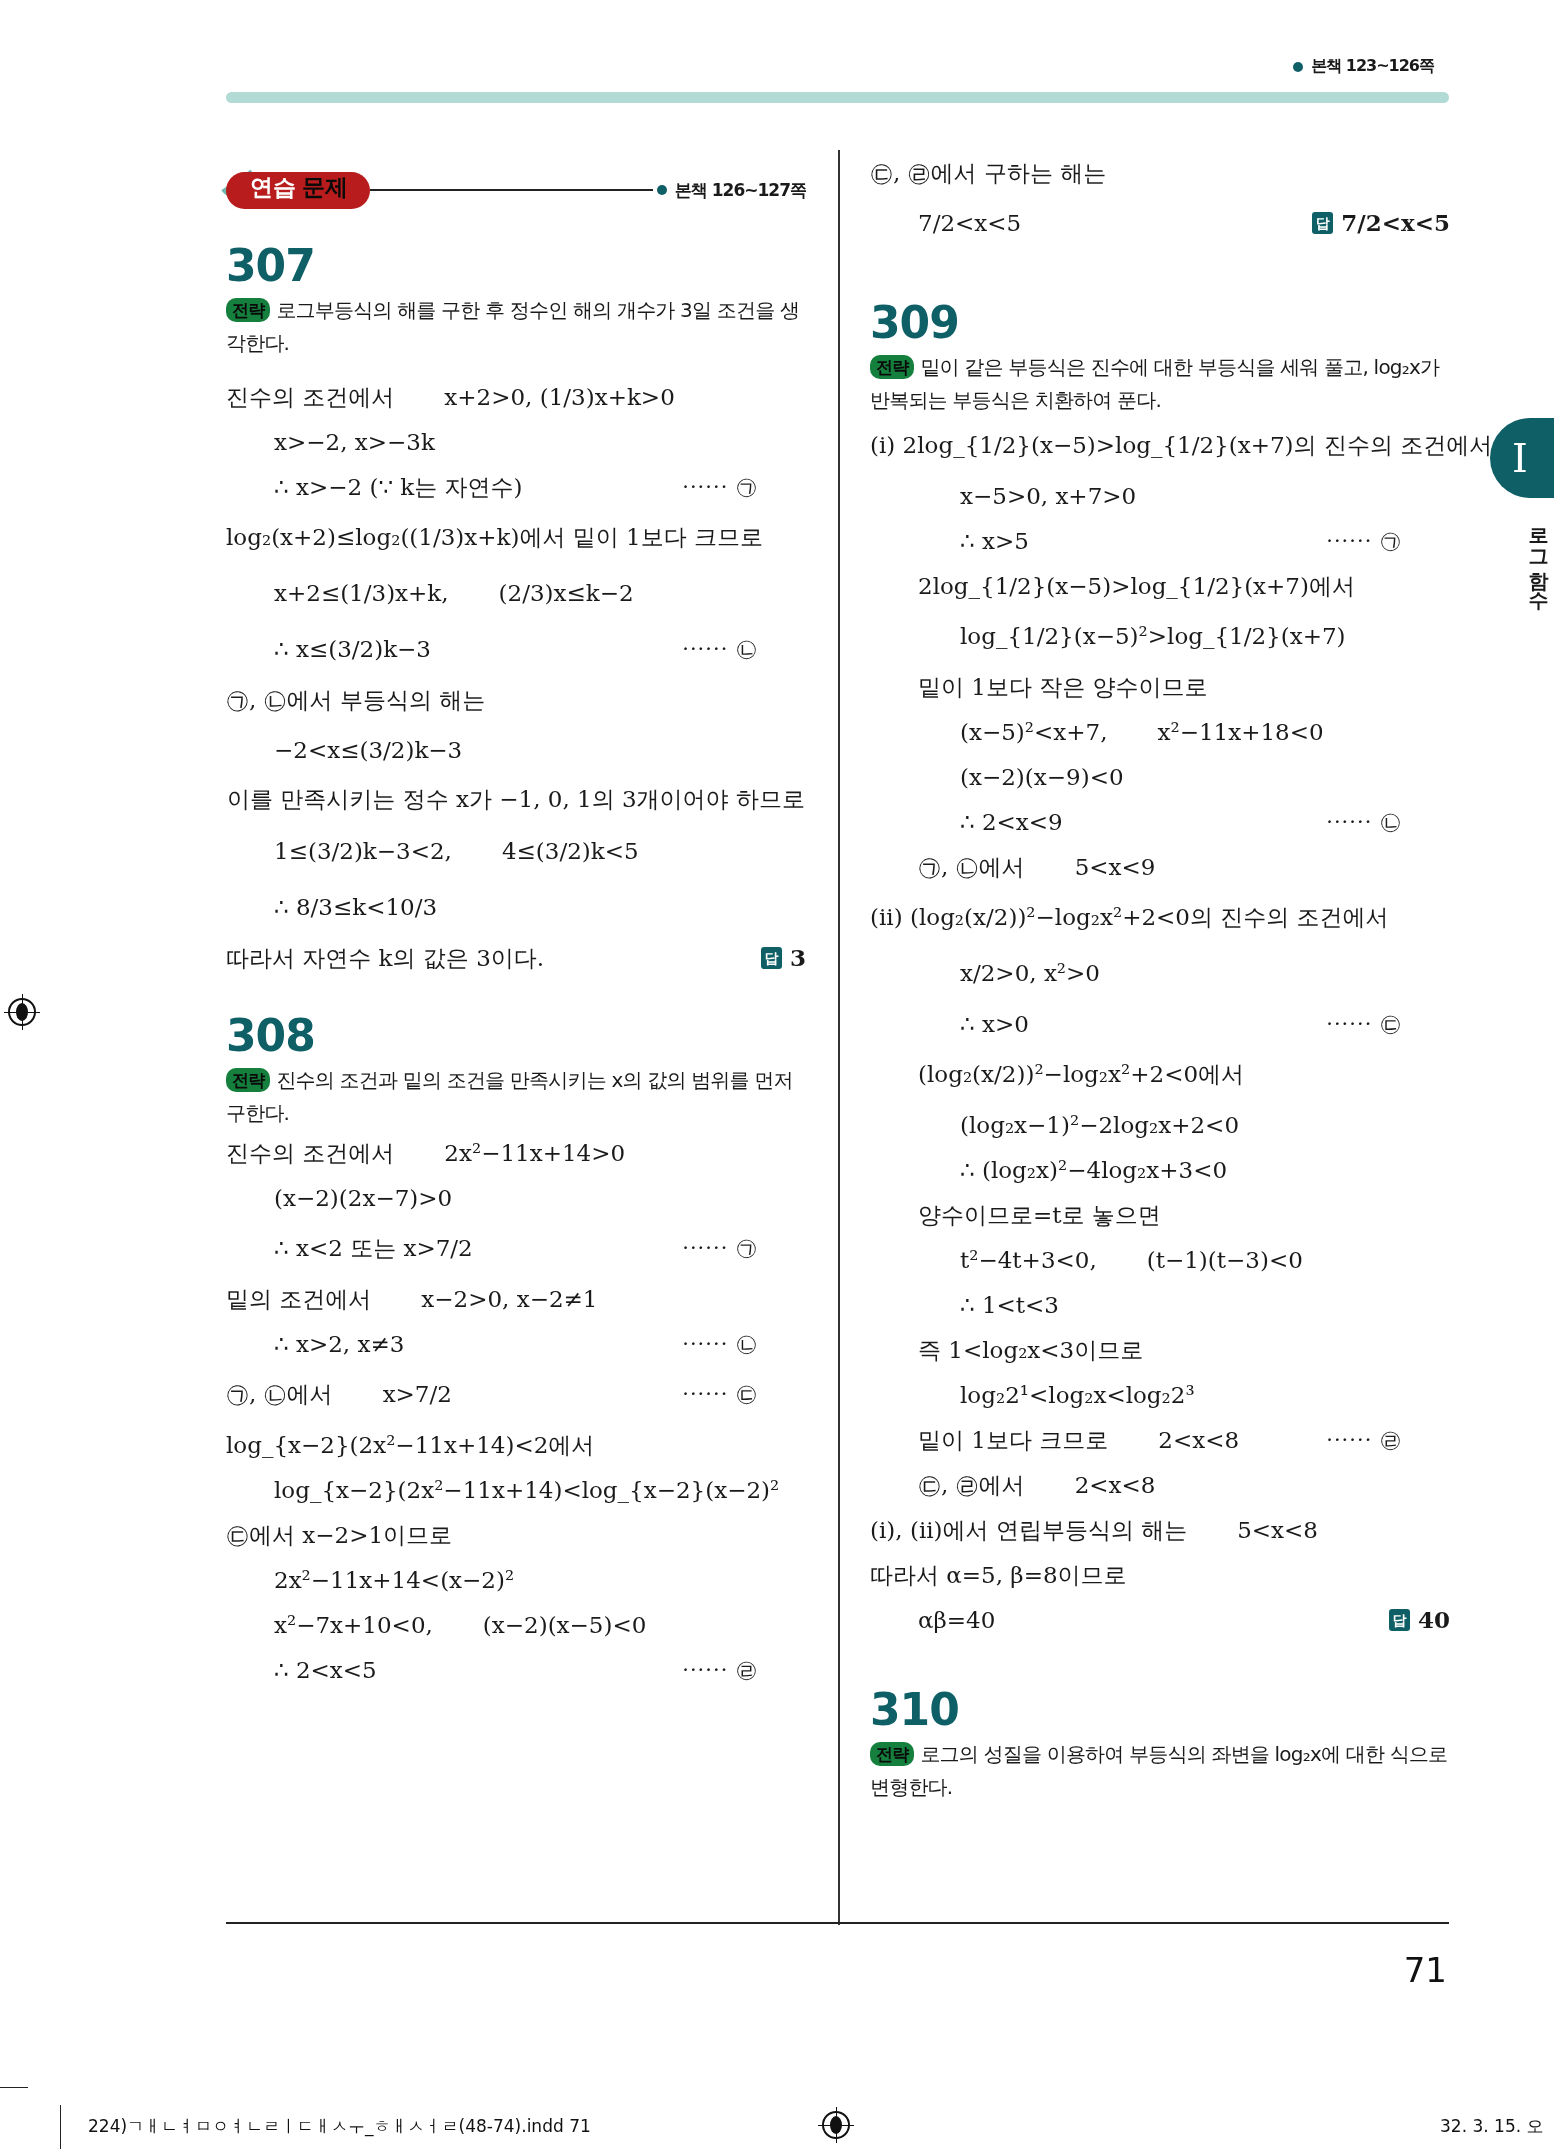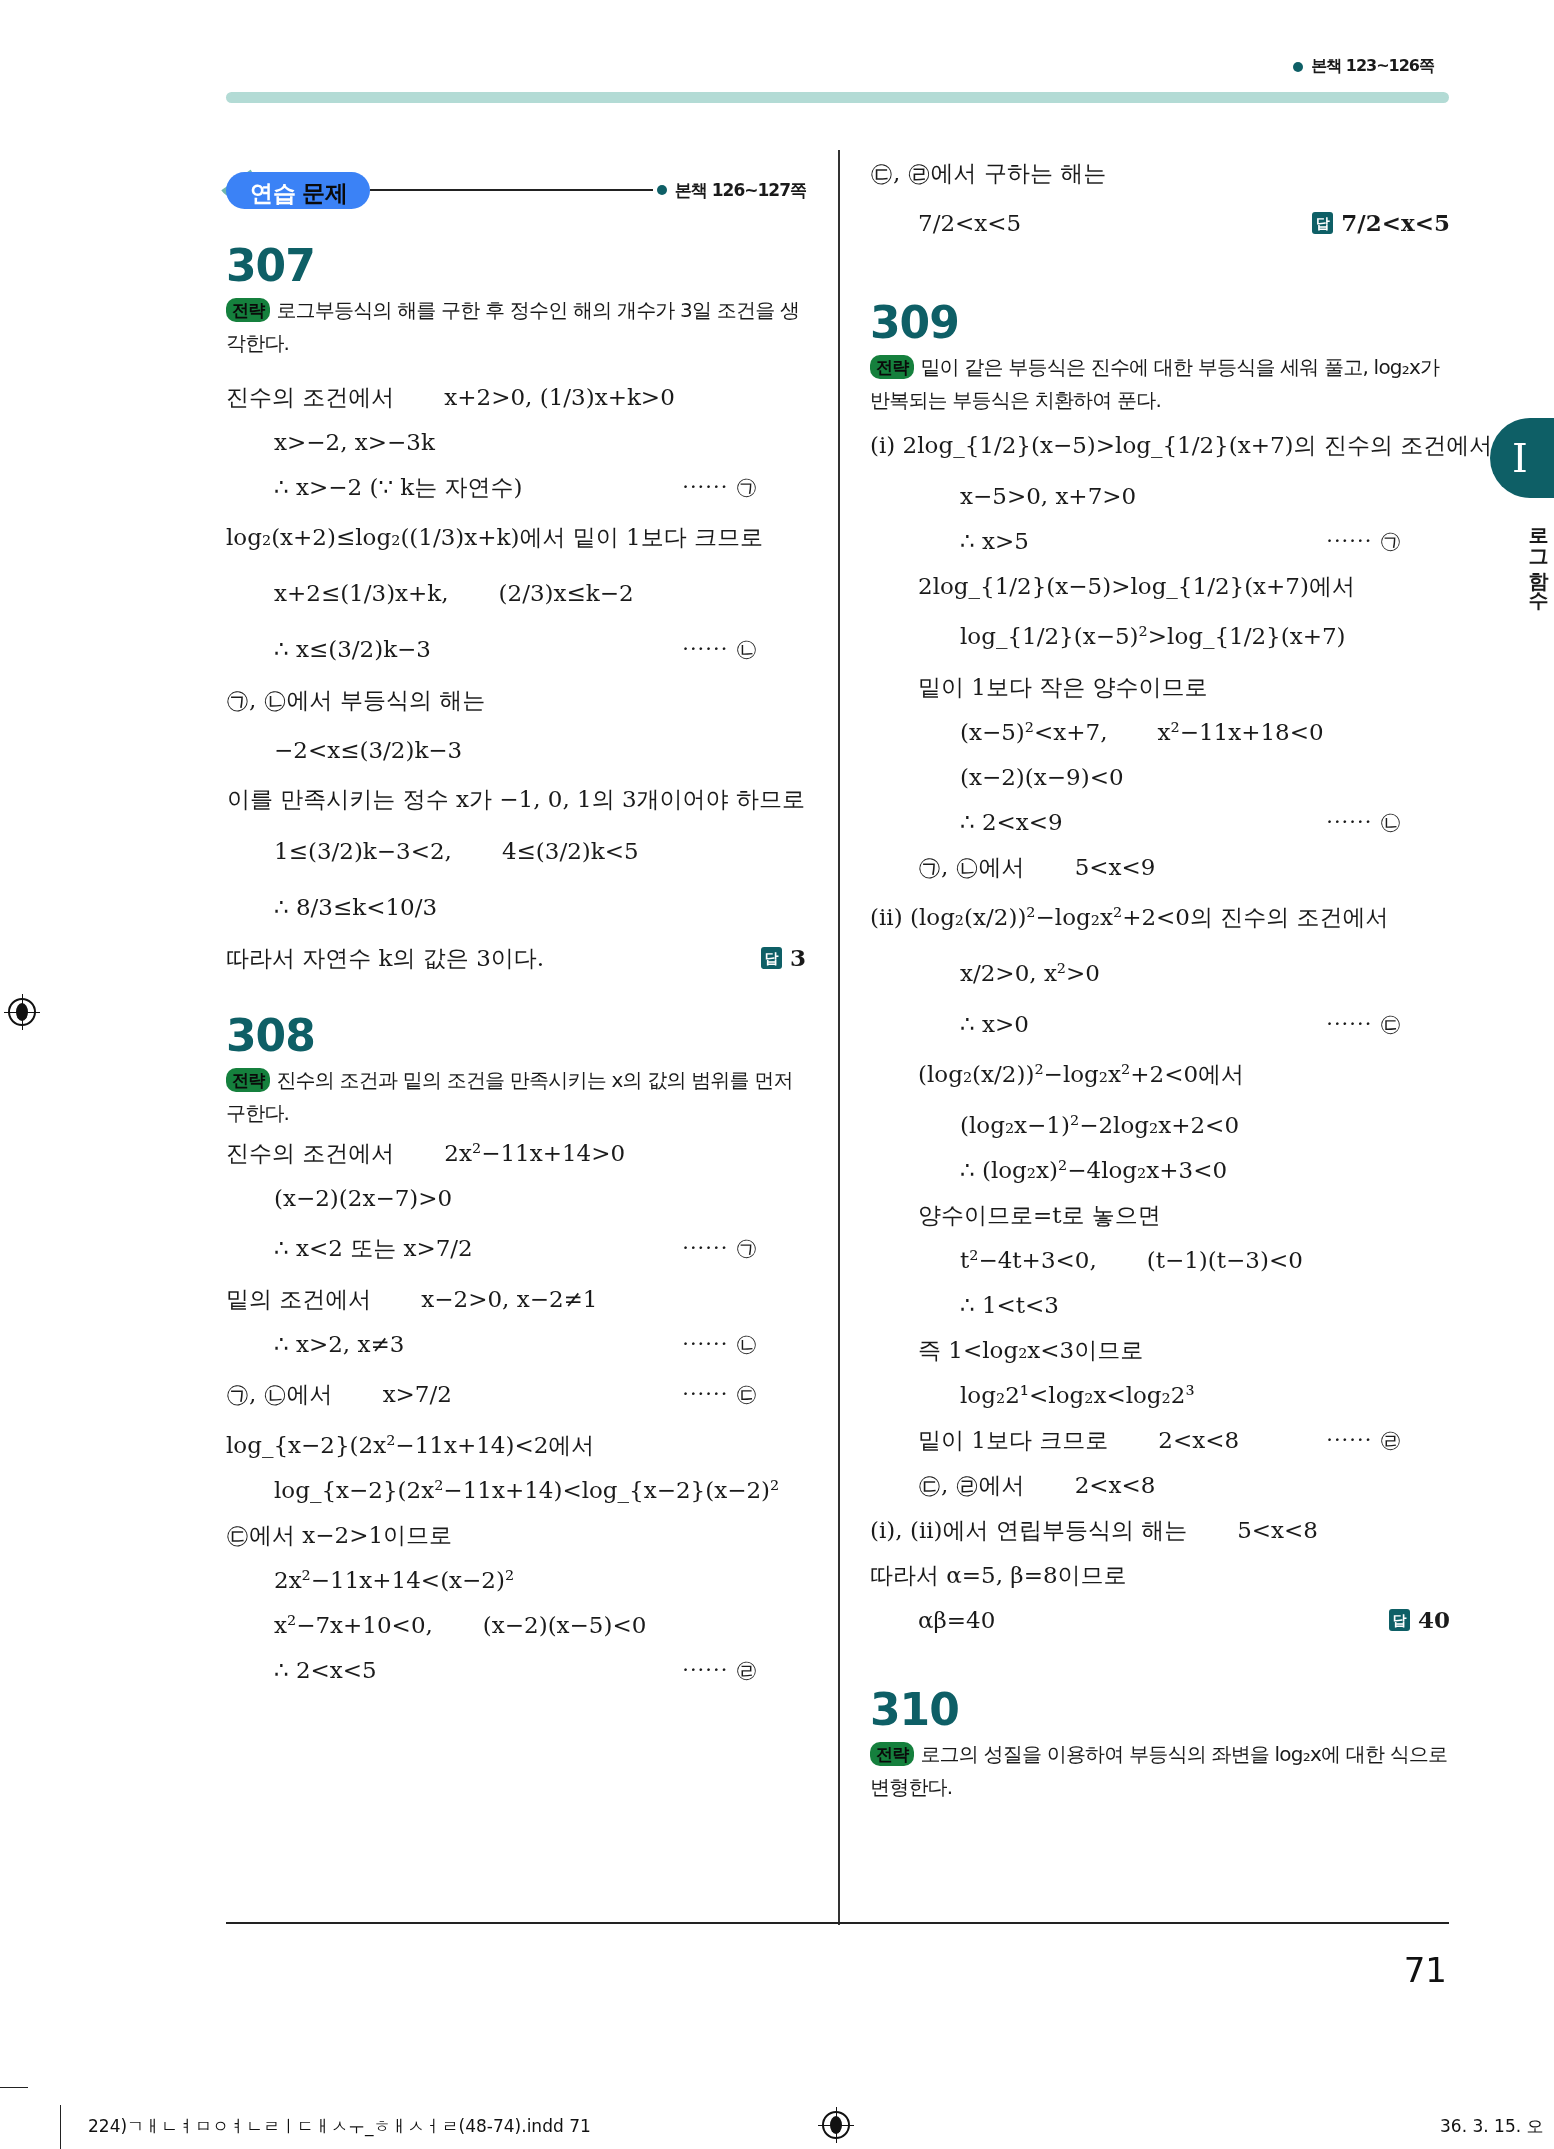--- a/index.html
+++ b/index.html
@@ -10,21 +10,21 @@
   .dot { width: 10px; height: 10px; border-radius: 50%; background: #0e5f66; display: inline-block; }
   .top-bar { position: absolute; left: 226px; top: 92px; width: 1223px; height: 11px; background: #b3dbd5; border-radius: 6px; }
 
   .col { position: absolute; top: 170px; }
   .col-left { left: 226px; width: 580px; }
   .col-right { left: 870px; width: 580px; }
   .divider-v { position: absolute; left: 838px; top: 150px; width: 1.5px; height: 1775px; background: #333; }
 
   .section-banner { position: relative; height: 40px; display: flex; align-items: center; margin-top: 0; }
   .banner-arc { position: absolute; left: -8px; top: -8px; width: 36px; height: 36px; border-radius: 50%; border: 9px solid #6fb6ae; border-top-color: transparent; border-left-color: transparent; transform: rotate(10deg); }
-  .banner-pill { position: relative; background: #3b82f6; border-radius: 20px; height: 37px; padding: 0 22px 0 24px; display: flex; align-items: flex-end; gap: 6px; font-size: 23px; font-weight: bold; }
+  .banner-pill { position: relative; background: #b91c1c; border-radius: 20px; height: 37px; padding: 0 22px 0 24px; display: flex; align-items: flex-start; gap: 6px; font-size: 23px; font-weight: bold; }
   .banner-pill .b1 { color: #ffffff; }
   .banner-pill .b2 { color: #0a0a0a; }
   .banner-line { flex: 1; height: 1.5px; background: #222; margin-left: 0; }
   .banner-ref { display: flex; align-items: center; gap: 8px; font-size: 17px; font-weight: bold; letter-spacing: -1px; padding-left: 4px; }
 
   .pnum { font-family: "DejaVu Sans", sans-serif; font-weight: bold; color: #0e5f66; font-size: 44px; letter-spacing: -1px; line-height: 1; margin-top: 34px; margin-bottom: 6px; }
   .strategy { font-size: 20px; line-height: 33px; letter-spacing: -0.8px; color: #1a1a1a; }
   .tag { display: inline-block; background: #15803d; color: #0a0a0a; border-radius: 10px; font-size: 17px; font-weight: bold; padding: 0 6px; line-height: 24px; margin-right: 6px; vertical-align: 1px; }
 
   .line { font-family: "DejaVu Serif", "Liberation Serif", serif; font-size: 23px; line-height: 28px; position: relative; display: flex; align-items: center; min-height: 45px; white-space: nowrap; }
@@ -316,13 +316,13 @@
 
 <div class="reg-mark reg-left">
     <span class="v"></span>
   </div>
 <div class="footer-tick"></div>
 <div class="footer-vline"></div>
 <div class="footer-file">224)ㄱㅐㄴㅕㅁㅇㅕㄴㄹㅣㄷㅐㅅㅜ_ㅎㅐㅅㅓㄹ(48-74).indd   71</div>
 <div class="reg-mark reg-bottom">
     <span class="v"></span>
   </div>
-<div class="footer-date">36. 3. 15.   오</div>
+<div class="footer-date">32. 3. 15.   오</div>
 
 </body></html>

